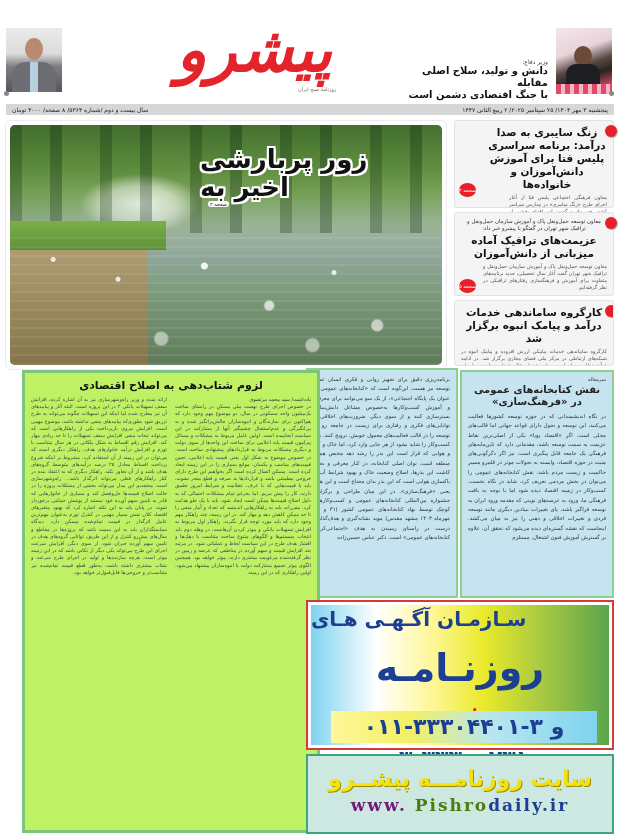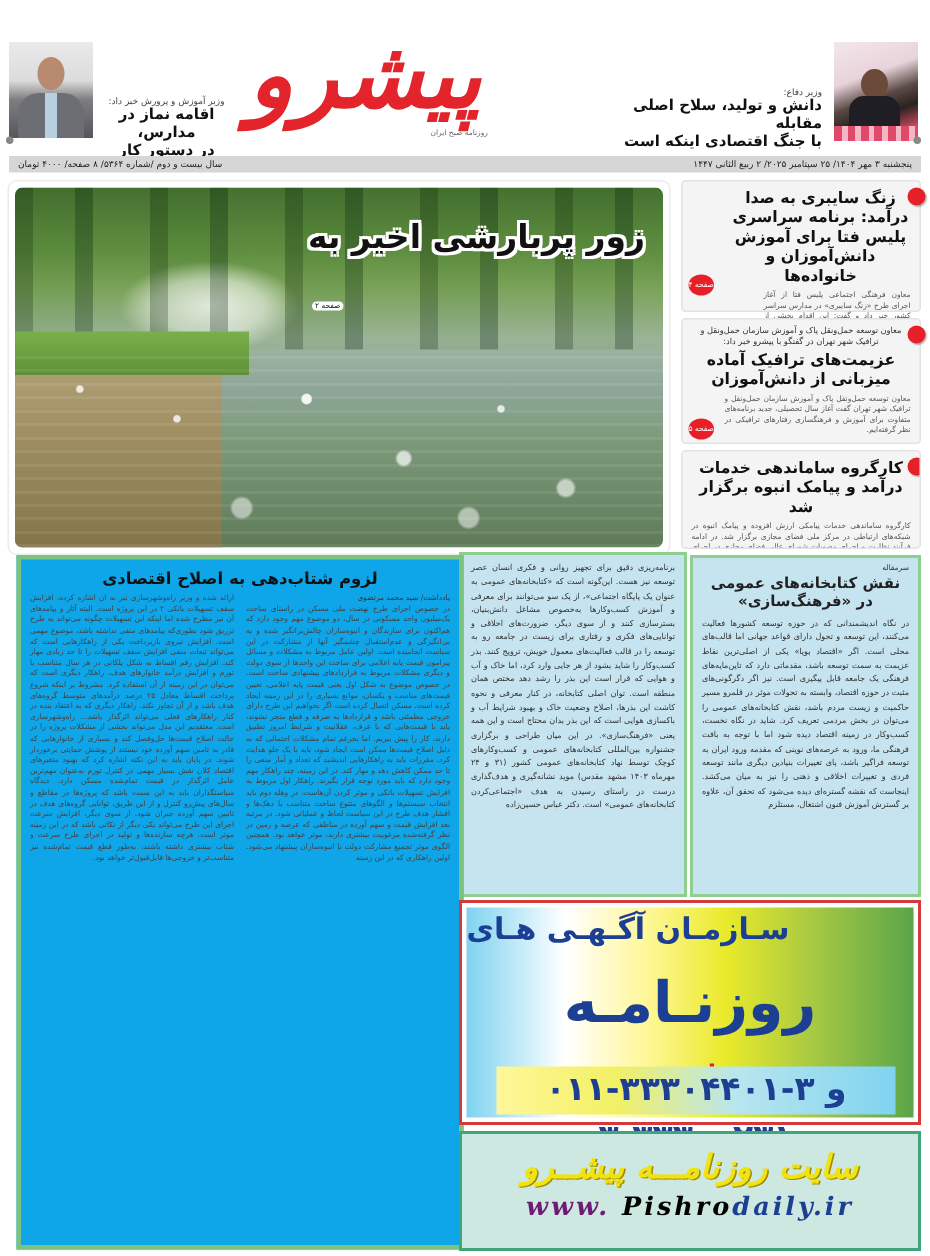--- a/index.html
+++ b/index.html
@@ -18,21 +18,21 @@
   .mh-kicker { font-size: 6px; color: #444; display: block; }
   .mh-headline { font-size: 10px; font-weight: bold; line-height: 12px; color: #111; display: block; }
 
   .mh-left-photo { position: absolute; left: 6px; top: 28px; width: 56px; height: 64px;
     background: linear-gradient(180deg,#eaeaea 0%,#dcdcdc 40%,#7e7e82 60%,#55565c 100%); }
   .mh-left-photo .head { position:absolute; left:19px; top:10px; width:18px; height:22px; border-radius:50%; background:#b88a70; }
   .mh-left-photo .body { position:absolute; left:6px; top:34px; width:44px; height:30px; border-radius:14px 14px 0 0; background:#6c6e74; }
   .mh-left-photo .shirt { position:absolute; left:24px; top:34px; width:8px; height:30px; background:#b8cfe0; }
   .mh-left-text { position: absolute; left: 66px; top: 64px; width: 90px; text-align: center; }
 
-  .logo { position: absolute; left: 207px; top: 12px; width: 150px; height: 84px; direction: rtl; }
+  .logo { position: absolute; left: 218px; top: 12px; width: 150px; height: 84px; direction: rtl; }
   .logo-word { position: absolute; right: 36px; top: -4px; font-family: "DejaVu Serif", serif; font-size: 62px; font-weight: bold; color: #e3242b; font-style: italic; line-height: 84px; letter-spacing: -4px; }
   .logo-sub { position: absolute; left: 80px; top: 74px; font-size: 5px; color: #666; white-space: nowrap; }
   .mh-dot { position:absolute; width:5px; height:5px; border-radius:50%; background:#888; }
 
   
   .datebar { position: absolute; left: 6px; top: 104px; width: 608px; height: 11px; background: #d6d6d6;
     display: flex; justify-content: space-between; align-items: center; padding: 0 6px; font-size: 6px; color: #222; }
 
   
   .news { position: absolute; right: 6px; width: 160px; background: #f4f4f4; border: 1px solid #e2e2e2; border-radius: 3px; padding: 5px 6px; }
@@ -57,27 +57,27 @@
     background:
       radial-gradient(circle at 10% 20%, rgba(255,255,255,.8) 0 2px, transparent 3px),
       radial-gradient(circle at 25% 35%, rgba(255,255,255,.8) 0 2px, transparent 3px),
       radial-gradient(circle at 45% 25%, rgba(255,255,255,.9) 0 3px, transparent 4px),
       radial-gradient(circle at 60% 55%, rgba(255,255,255,.7) 0 4px, transparent 6px),
       radial-gradient(circle at 75% 30%, rgba(255,255,255,.8) 0 2px, transparent 3px),
       radial-gradient(circle at 85% 70%, rgba(255,255,255,.6) 0 5px, transparent 7px),
       radial-gradient(circle at 35% 80%, rgba(255,255,255,.5) 0 6px, transparent 8px),
       radial-gradient(circle at 70% 85%, rgba(255,255,255,.5) 0 6px, transparent 8px),
       repeating-linear-gradient(0deg, rgba(255,255,255,.08) 0 2px, transparent 2px 9px); }
-  .lead-headline { position: absolute; right: 12px; top: 20px; width: 230px; text-align: right;
-    font-size: 22px; font-weight: bold; line-height: 28px; color: #111;
+  .lead-headline { position: absolute; right: 12px; top: 20px; width: 230px; text-align: left;
+    font-size: 26px; font-weight: bold; line-height: 28px; color: #111;
     text-shadow: -2px -2px 0 #fff, 2px -2px 0 #fff, -2px 2px 0 #fff, 2px 2px 0 #fff, 0 2px 0 #fff, 0 -2px 0 #fff, 2px 0 0 #fff, -2px 0 0 #fff; }
   .lead-more { position: absolute; left: 198px; top: 76px; font-size: 5px; color: #111; background: #fff; border-radius: 4px; padding: 0 2px; }
 
   
-  .editorial { position: absolute; left: 11px; top: 370px; width: 298px; height: 463px; border: 3px solid #7cc47e; padding: 4px 6px; background: #0ea5e9; }
+  .editorial { position: absolute; left: 22px; top: 370px; width: 298px; height: 463px; border: 3px solid #7cc47e; padding: 4px 6px; background: #bef264; }
   .editorial-title { font-size: 11px; font-weight: bold; text-align: center; color: #111; margin: 2px 0 4px; }
   .editorial-cols { display: flex; gap: 8px; }
   .editorial-col { flex: 1; font-size: 5px; line-height: 7.2px; color: #444; text-align: justify; overflow: hidden; height: 430px; }
   .editorial-byline { font-size: 5px; color: #333; display: block; }
 
   
   .midcol { position: absolute; left: 306px; top: 368px; width: 152px; height: 230px; background: #c5e4ef; border: 2px solid #8ccf8e; padding: 5px 6px; }
   .midcol-text { font-size: 5.4px; line-height: 9.3px; color: #333; text-align: justify; }
 
   
@@ -93,53 +93,48 @@
     background: linear-gradient(90deg, #7fd3f0 0%, #fff 22%, #fff79a 40%, #e9ea2a 58%, #a6c843 78%, #5aa54a 100%); }
   .ad-line1 { position: absolute; top: 2px; width: 100%; text-align: left; font-size: 20px; font-weight: bold; color: #1c3f93; letter-spacing: 3px; }
   .ad-line2 { position: absolute; top: 38px; width: 100%; text-align: center; font-size: 38px; font-weight: bold; line-height: 50px; }
   .ad-line2 .blue { color: #1c3f93; }
   .ad-line2 .red { color: #e52028; }
   .ad-phones { position: absolute; left: 20px; right: 12px; top: 106px; height: 32px; text-align: center;
     background: linear-gradient(90deg, #fff79a 0%, #f2f065 30%, #b9e6ee 60%, #7fd3f0 100%);
     font-size: 22px; font-weight: bold; color: #1c3f93; line-height: 32px; direction: ltr; letter-spacing: 1px; }
 
   
-  .site { position: absolute; left: 306px; top: 754px; width: 308px; height: 80px; background: #cde8e0; border: 2px solid #3fa67c; text-align: center; font-style: italic; }
+  .site { position: absolute; left: 306px; top: 754px; width: 308px; height: 80px; background: #cde8e0; border: 2px solid #3fa67c; text-align: center; }
   .site-line1 { margin-top: 10px; font-size: 22px; font-weight: bold; color: #f1e312; text-shadow: 1px 1px 0 #a08a00; letter-spacing: 2px; }
   .site-url { margin-top: 4px; font-family: "DejaVu Serif", serif; font-size: 17px; font-weight: bold; direction: ltr; letter-spacing: 2px; }
   .site-url .p1 { color: #701a75; }
-  .site-url .p2 { color: #000000; }
+  .site-url .p2 { color: #4d7c0f; }
   .site-url .p3 { color: #1c3f93; }
 </style>
 </head>
 <body>
 
 <div class="masthead">
   <div class="mh-right-photo">
     <div class="head"></div>
     <div class="body"></div>
     <div class="flowers"></div>
   </div>
   <span class="mh-dot" style="right:6px; top:91px;"></span>
   <div class="mh-right-text">
     <span class="mh-kicker">وزیر دفاع:</span>
     <span class="mh-headline">دانش و تولید، سلاح اصلی مقابله</span>
-    <span class="mh-headline">با جنگ اقتصادی اینکه است</span>
+    <span class="mh-headline">با جنگ اقتصادی دشمن است</span>
   </div>
 
   <div class="logo">
     <span class="logo-word">پیشرو</span>
     <span class="logo-sub">روزنامه صبح ایران</span>
   </div>
 
-  <div class="mh-left-text">
-    <span class="mh-kicker">وزیر آموزش و پرورش خبر داد:</span>
-    <span class="mh-headline">اقامه نماز در مدارس،</span>
-    <span class="mh-headline">در دستور کار</span>
-  </div>
   <div class="mh-left-photo">
     <div class="head"></div>
     <div class="body"></div>
     <div class="shirt"></div>
   </div>
   <span class="mh-dot" style="left:4px; top:91px;"></span>
 </div>
 
 <div class="datebar">
   <span>پنجشنبه ۳ مهر ۱۴۰۴/ ۲۵ سپتامبر ۲۰۲۵/ ۲ ربیع الثانی ۱۴۴۷</span>

